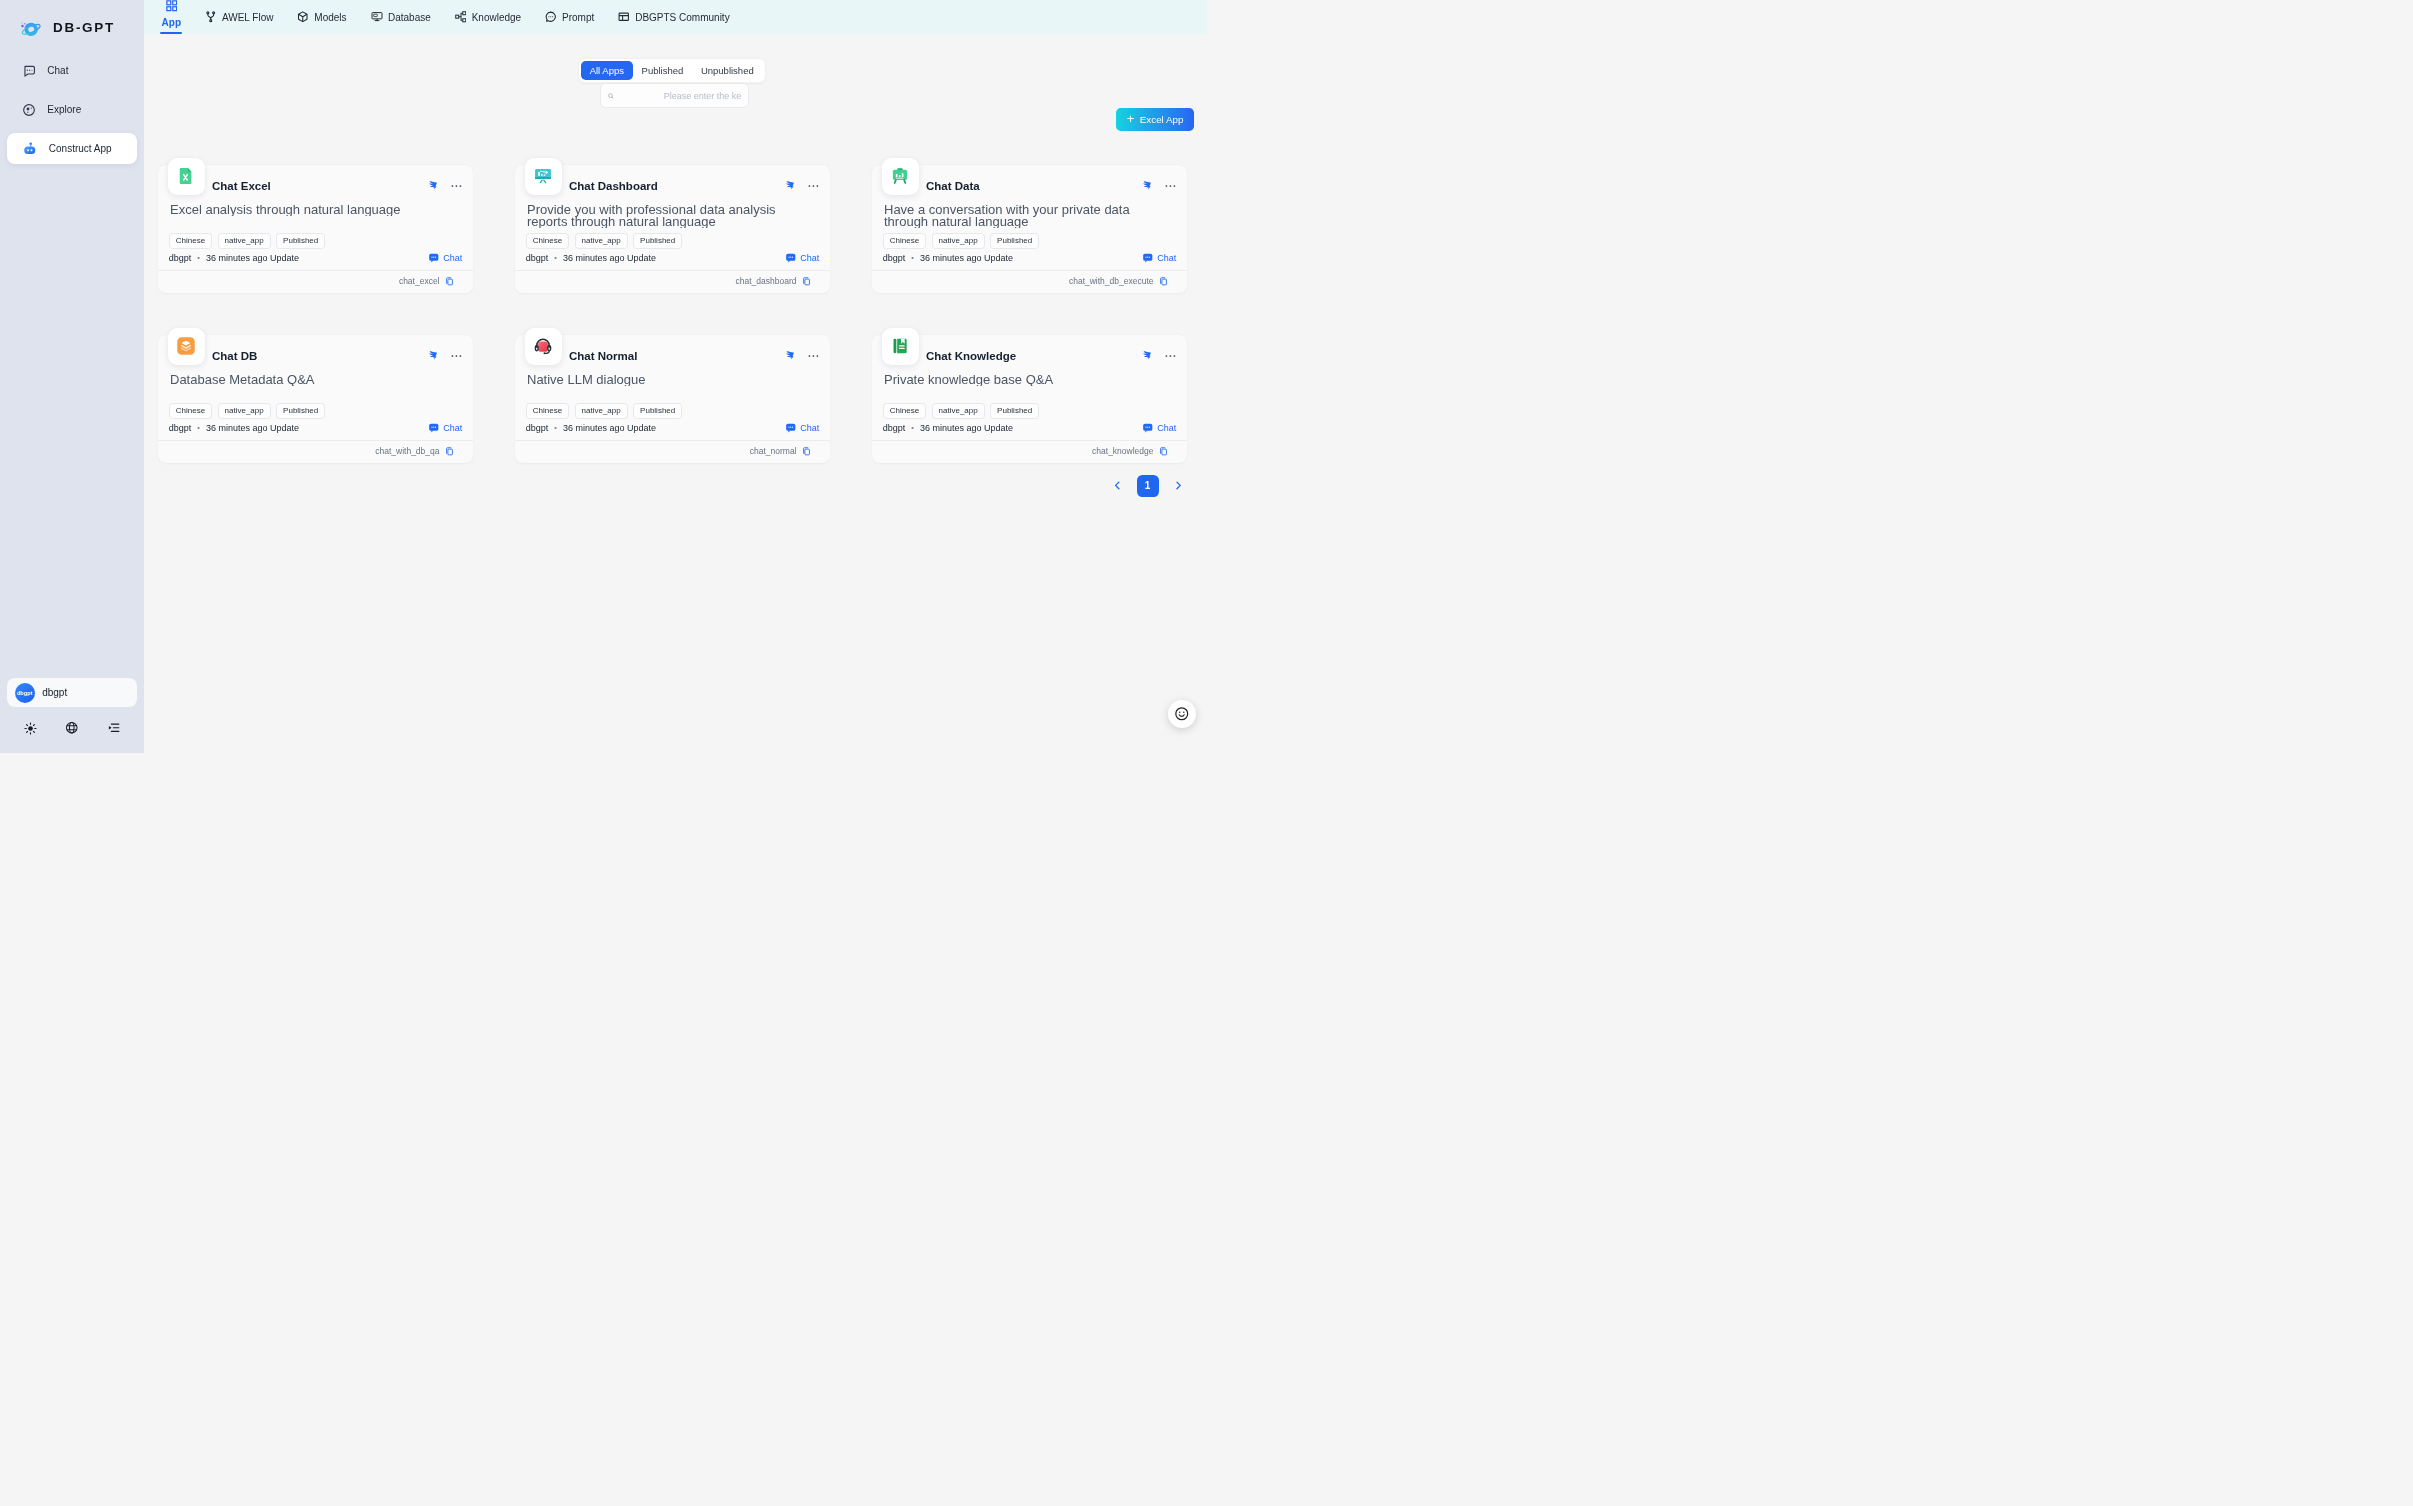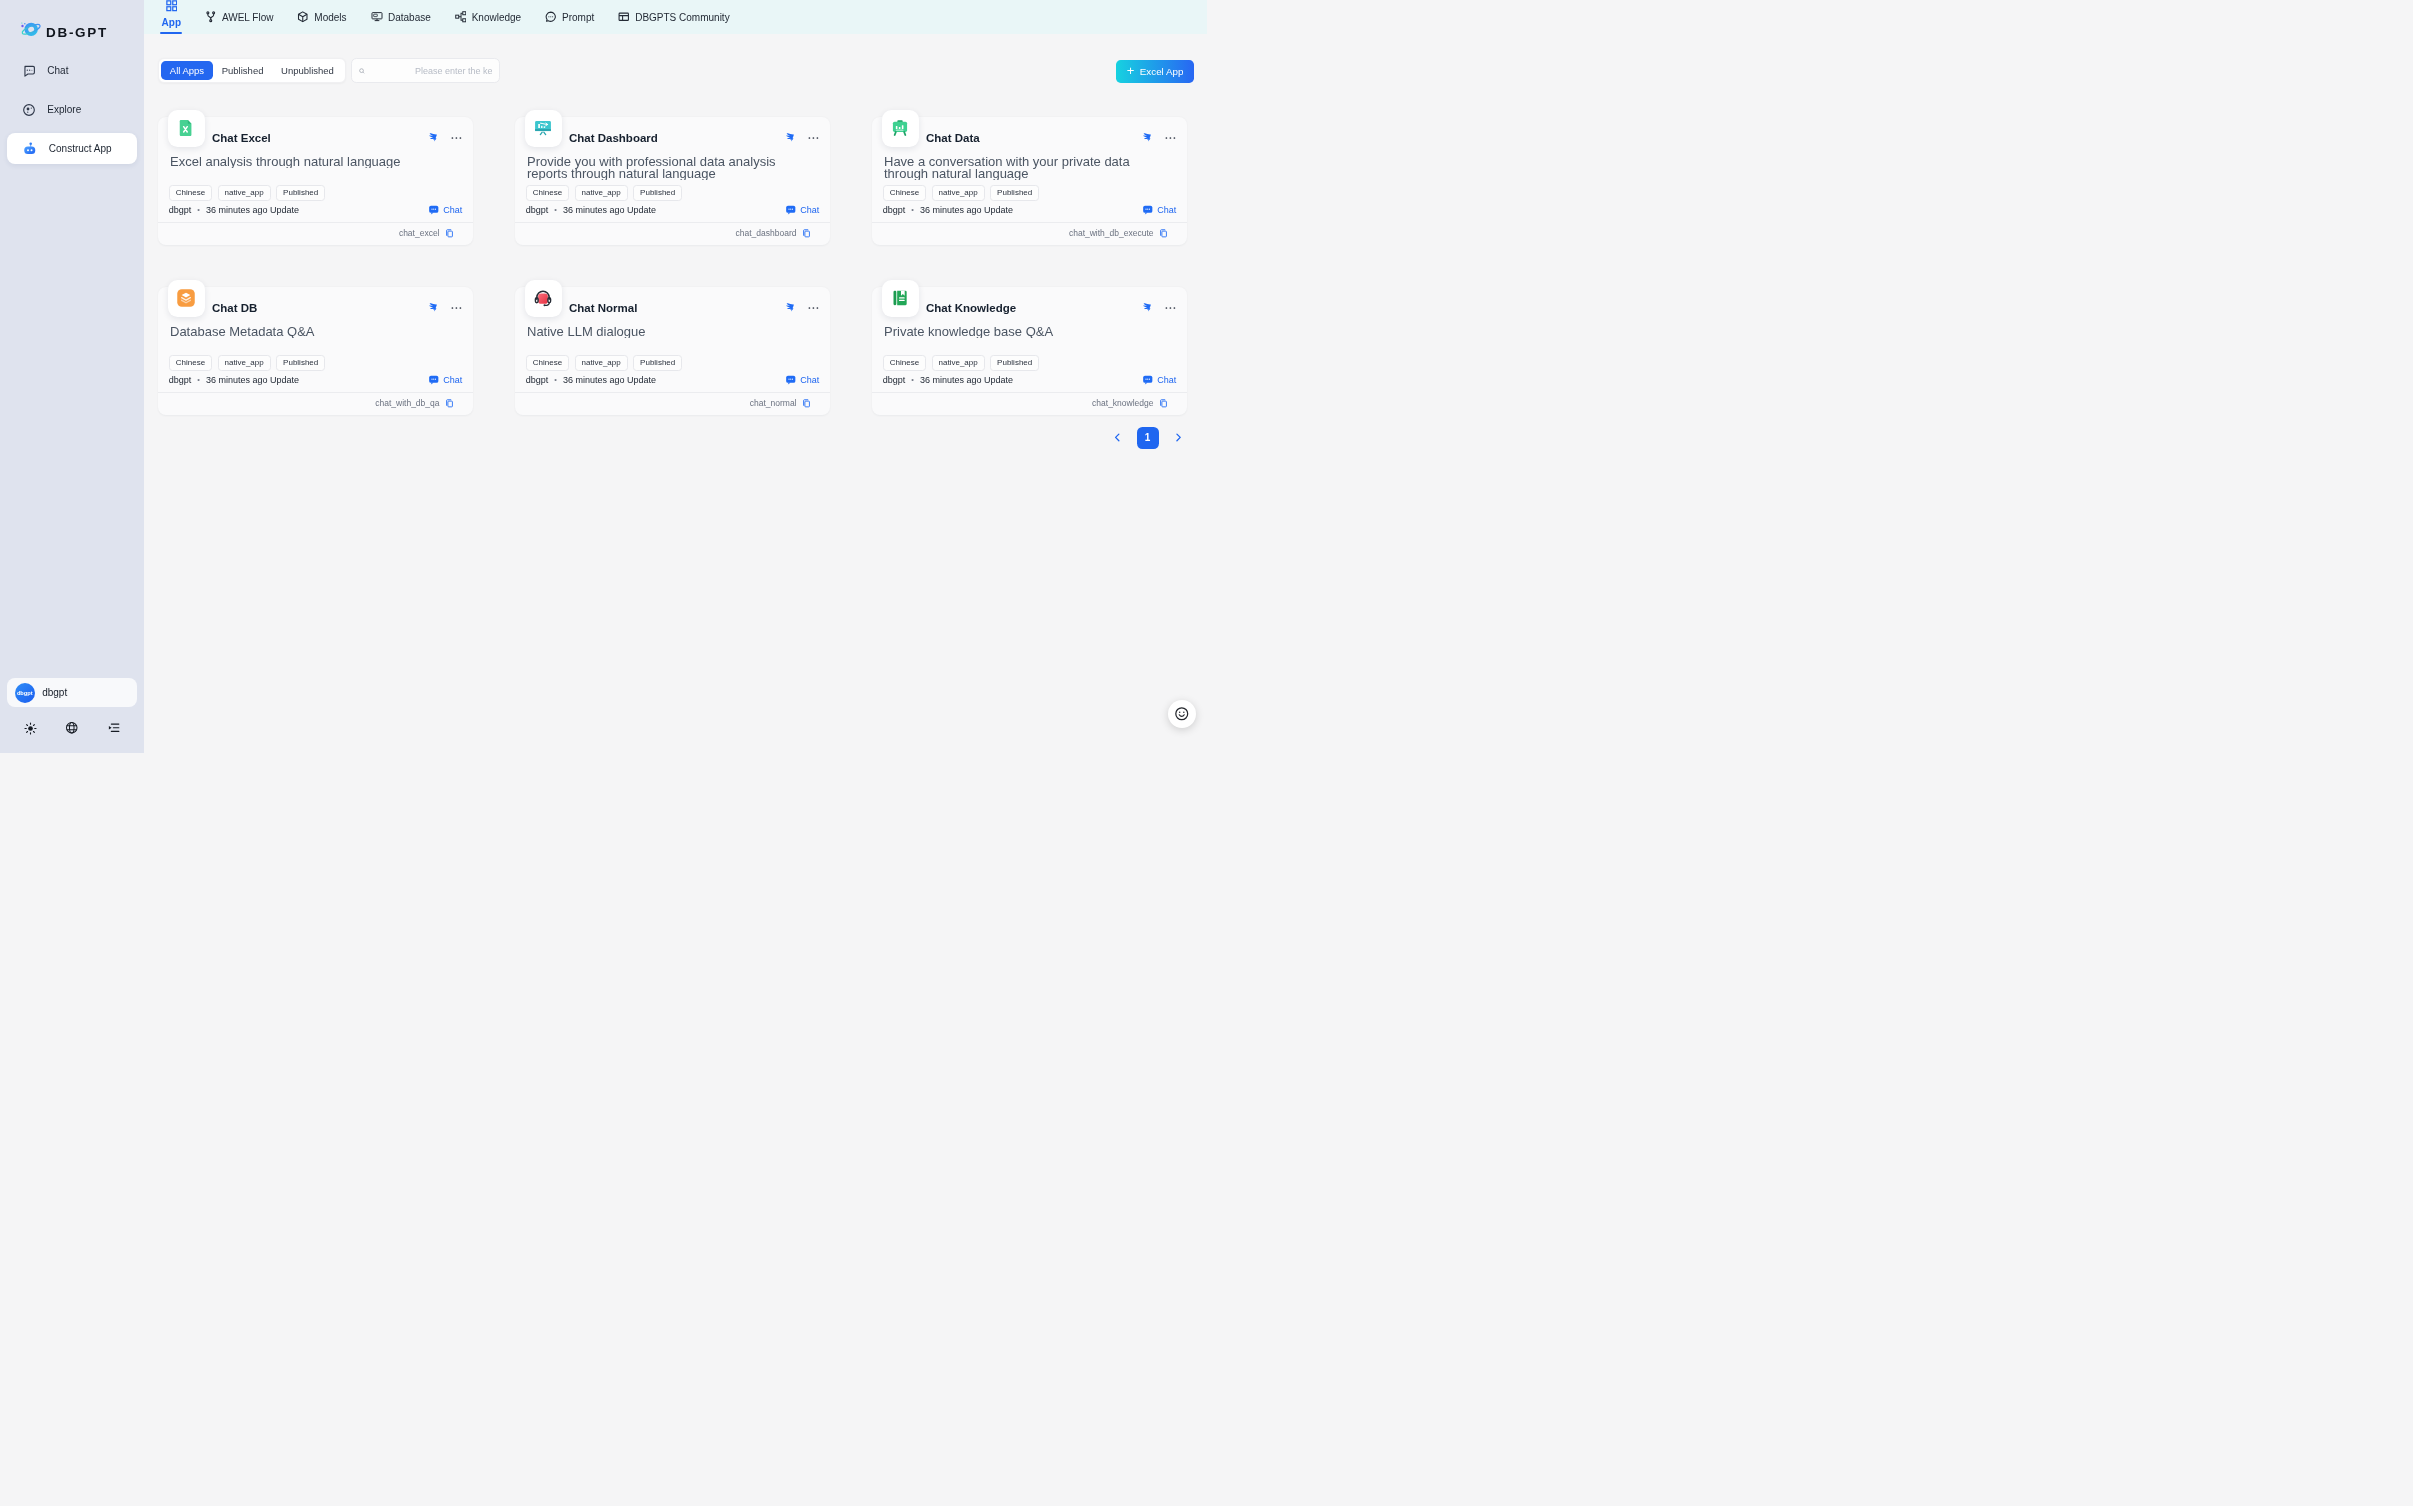--- a/index.html
+++ b/index.html
@@ -2,21 +2,21 @@
 <html style="font-size:10.8px"><head>
 <meta charset="utf-8">
 <style>
   * { margin:0; padding:0; box-sizing:border-box; }
   html,body { width:1207px; height:753px; overflow:hidden; }
   body { font-family:"Liberation Sans","DejaVu Sans",sans-serif; background:#f5f5f6; color:#1f2733; }
   .screen { position:relative; width:1207px; height:753px; display:flex; }
 
   
   .sidebar { width:144px; height:100%; background:#dfe3ee; display:flex; flex-direction:column; flex-shrink:0; position:relative; }
-  .brand { display:flex; align-items:flex-end; gap:4px; padding:20px 0 0 19px; }
+  .brand { display:flex; align-items:flex-start; gap:11px; padding:20px 0 0 19px; }
   .brand-text { font-size:13.5px; font-weight:800; letter-spacing:1.7px; color:#10151d; transform:scaleY(.92); }
   .side-menu { margin-top:15px; display:flex; flex-direction:column; gap:8px; padding:0 6.8px; }
   .side-item { height:31px; display:flex; align-items:center; gap:11.5px; padding:0 6.8px 0 15px; border-radius:8px; cursor:pointer; }
   .side-item .lbl { font-size:10px; color:#1c2430; }
   .side-item.active { background:#ffffff; box-shadow:0 1.4px 5.4px rgba(40,60,110,.08); }
   .side-spacer { flex:1; }
   .user-chip { margin:0 6.8px 9.5px 6.8px; height:29px; background:rgba(255,255,255,.78); border-radius:8px; display:flex; align-items:center; gap:7.4px; padding:0 8px; cursor:pointer; }
   .avatar { width:20px; height:20px; border-radius:50%; background:linear-gradient(135deg,#2f8df6,#1b5df0); color:#fff; font-size:5.7px; font-weight:700; display:flex; align-items:center; justify-content:center; }
   .user-name { font-size:10px; color:#151c27; }
   .side-foot { display:flex; justify-content:space-around; align-items:center; padding:0 9.5px 13.5px 9.5px; }
@@ -25,21 +25,21 @@
   
   .main { flex:1; display:flex; flex-direction:column; min-width:0; }
   .topbar { height:34px; background:#e9f6f7; display:flex; align-items:stretch; gap:24px; padding-left:17.6px; flex-shrink:0; }
   .tab { display:flex; align-items:center; gap:5.4px; font-size:10px; color:#242b36; cursor:pointer; position:relative; }
   .tab svg { color:#242b36; }
   .tab.active { color:#2066f0; font-weight:600;flex-direction:column; }
   .tab.active svg { color:#2066f0; }
   .tab.active::after { content:""; position:absolute; left:-1.4px; right:-1.4px; bottom:0; height:2px; background:#2066f0; border-radius:1.4px; }
 
   .content { flex:1; padding:24px 21.6px 0 14px; position:relative; }
-  .toolbar { display:flex; align-items:flex-end; }
+  .toolbar { display:flex; align-items:center;flex-direction:column; }
   .seg-group { background:#fff; border:0.7px solid #f0f0f2; border-radius:6px; padding:2px; display:flex; align-items:center; box-shadow:0 0.7px 2px rgba(0,0,0,.04); }
   .seg { font-size:9.5px; color:#333a46; padding:4px 8.8px; border-radius:4.7px; cursor:pointer; white-space:nowrap; }
   .seg.active { background:#2467f0; color:#fff; }
   .searchbox { margin-left:5.4px; width:149px; height:25px; background:#fdfdfd; border:0.7px solid #e9eaee; border-radius:5.4px; display:flex; align-items:center; gap:4.7px; padding:0 7.4px; }
   .searchbox input { border:none; outline:none; background:transparent; font-size:9px; color:#333; width:100%; font-family:inherit;margin-left:45px; }
   .searchbox input::placeholder { color:#b7bcc6; }
   .create-btn { margin-left:auto; margin-right:-8.8px; height:23px; border:none; border-radius:4.7px; background:linear-gradient(90deg,#16d2e0,#2866f3); color:#fff; font-size:9.8px; display:flex; align-items:center; gap:5.4px; padding:0 10.8px; cursor:pointer; font-family:inherit; }
   .create-btn .plus { font-size:13px; font-weight:400; line-height:1; margin-top:-1.4px; }
 
   

